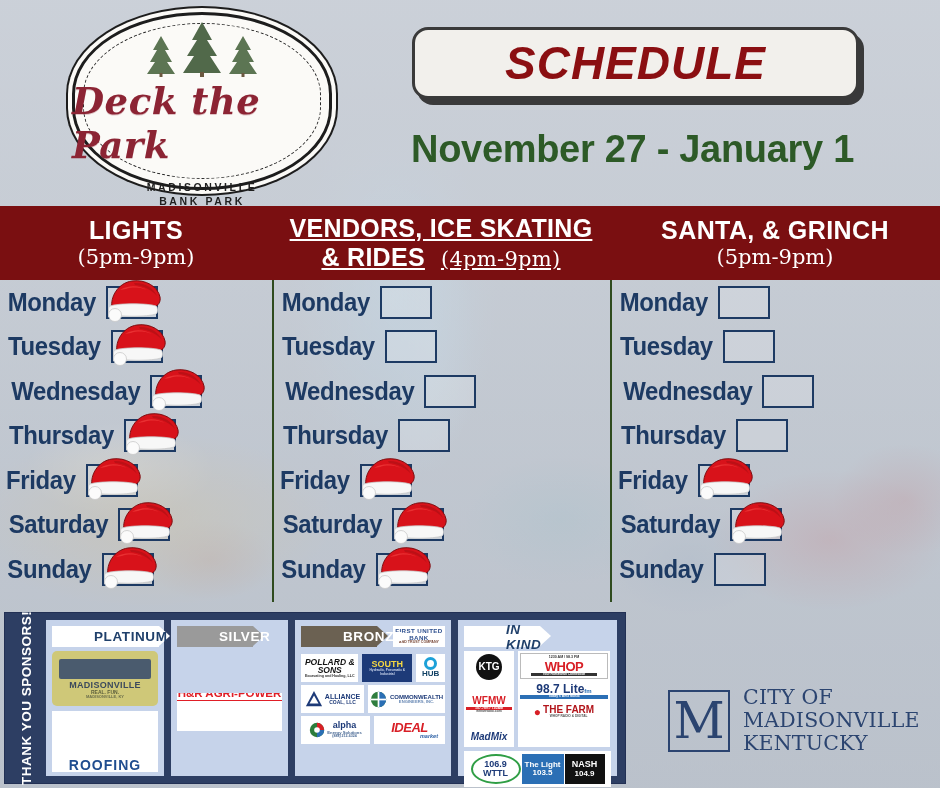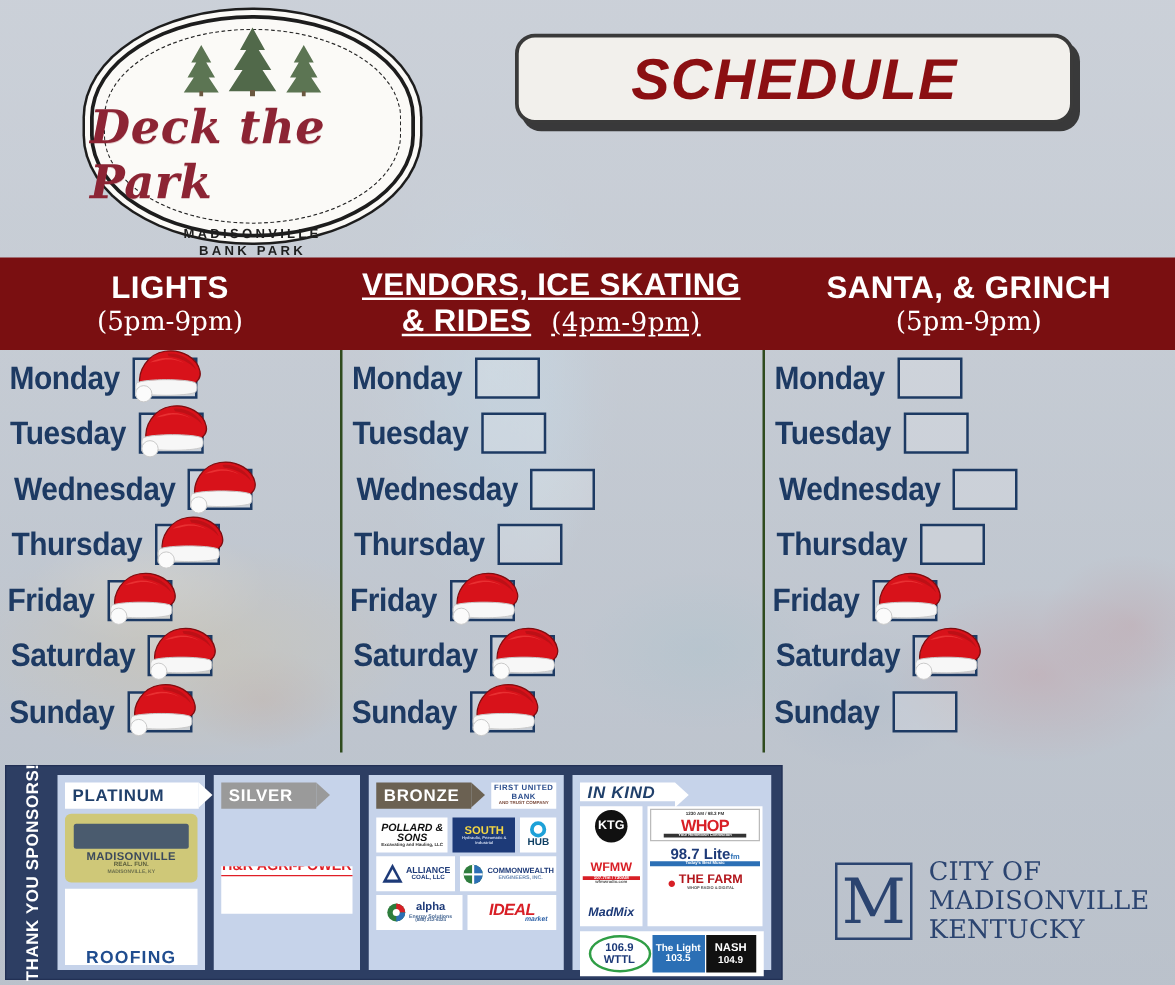--- a/index.html
+++ b/index.html
@@ -162,21 +162,21 @@
   .tier.platinum { width: 118px; }
   .tier.silver { width: 117px; }
   .tier.bronze { width: 156px; }
   .tier.inkind { width: 163px; }
   .ribbon {
     height: 21px; display: flex; align-items: center; position: relative;
     padding: 0 6px; margin-bottom: 4px; align-self: flex-start; min-width: 76px;
   }
   .ribbon span {
     font-family: "Liberation Sans", sans-serif; font-weight: bold;
-    font-size: 13.5px; letter-spacing: 0.6px; position: relative; z-index: 2;
+    font-size: 13.5px; letter-spacing: 0.6px; position: relative; z-index: 2; margin-left: 36px;
   }
   .ribbon::after {
     content: ""; position: absolute; right: -11px; top: 0;
     border-top: 10.5px solid transparent; border-bottom: 10.5px solid transparent;
     border-left: 11px solid currentColor;
   }
   .ribbon.plat { background: #ffffff; color: #ffffff; width: 107px; }
   .ribbon.plat span { color: #20406b; }
   .ribbon.silv { background: #9a9a9a; color: #9a9a9a; width: 74px; }
   .ribbon.silv span { color: #ffffff; }
@@ -232,20 +232,21 @@
       <div class="logo-script">Deck the Park</div>
       <div class="logo-rule"></div>
       <div class="logo-sub1">MADISONVILLE</div>
       <div class="logo-sub2">BANK PARK</div>
     </div>
   </div>
 
   <div class="plaque">
     <div class="plaque-text">SCHEDULE</div>
   </div>
+  <div class="date-range">November 27 - January 1</div>
 
   <div class="header-band">
     <div class="hdr-col c1">
       <div class="hdr-title">LIGHTS</div>
       <div class="hdr-time">(5pm-9pm)</div>
     </div>
     <div class="hdr-col c2">
       <div class="hdr-stack">
         <div class="hdr-line1">VENDORS, ICE SKATING</div>
         <div class="hdr-line2">

